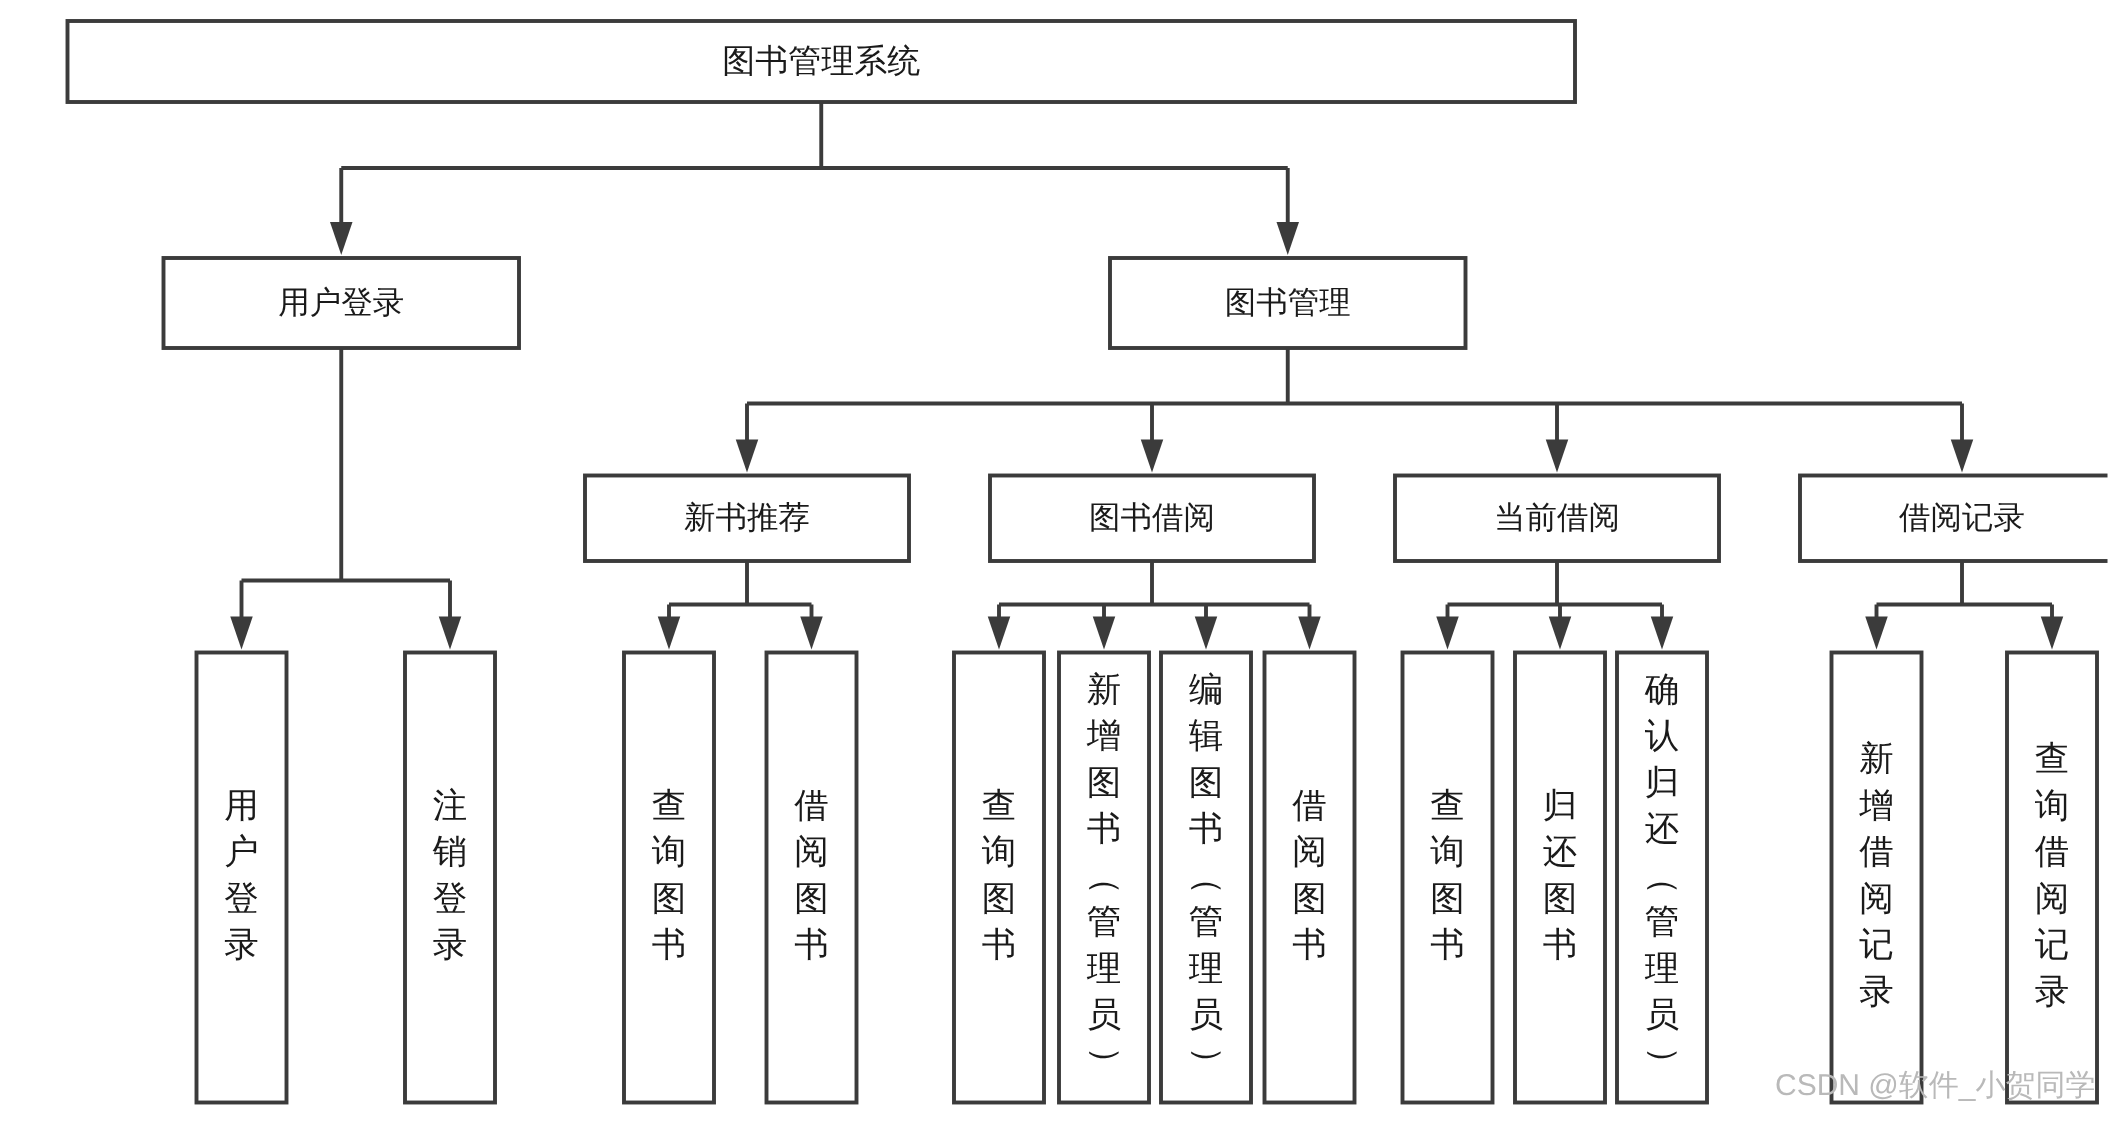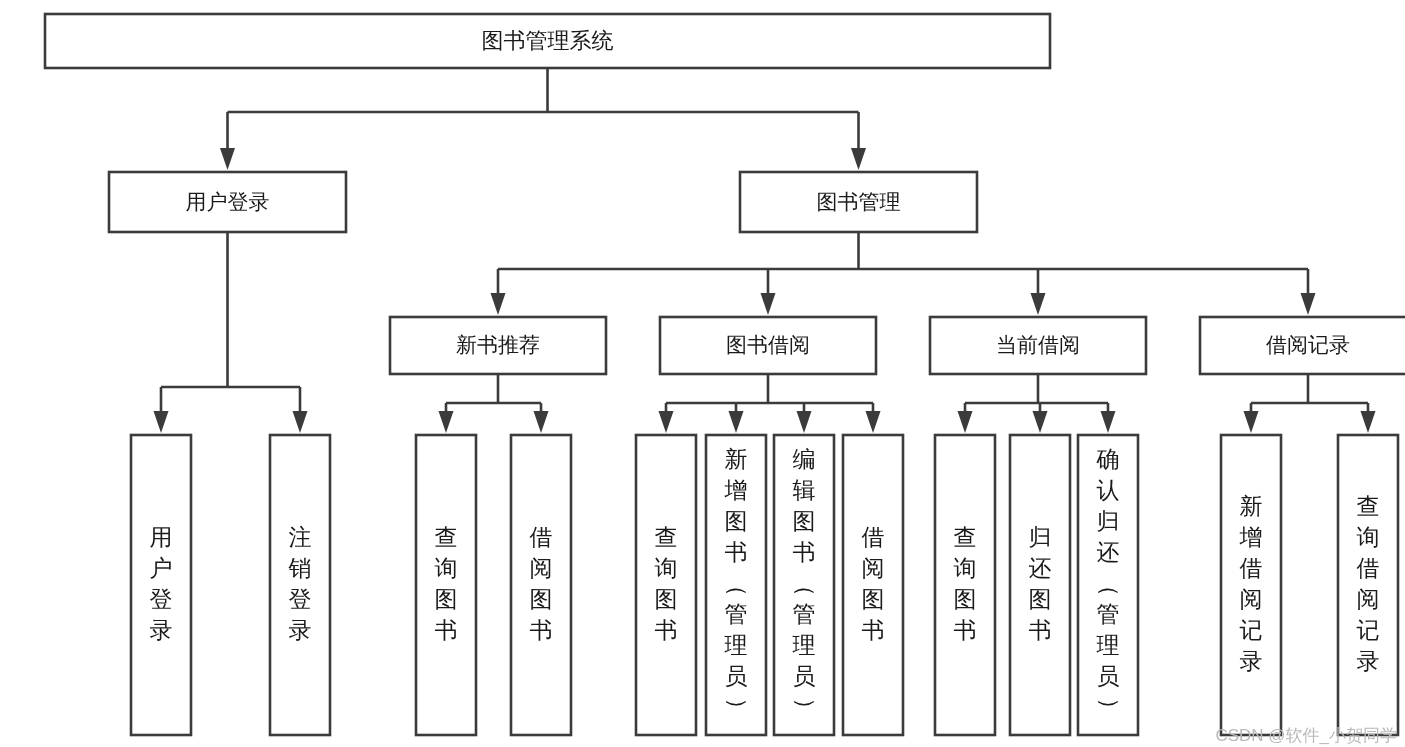--- a/index.html
+++ b/index.html
@@ -49,23 +49,23 @@
   .leaf-label-char {
     fill: #1a1a1a;
     font-family: "Liberation Sans", "DejaVu Sans", sans-serif;
     font-size: 23px;
     text-anchor: middle;
     dominant-baseline: middle;
   }
   .watermark-text {
     position: absolute;
     right: 8px;
-    bottom: 0;
+    bottom: 10px;
     font-family: "Liberation Sans", "DejaVu Sans", sans-serif;
-    font-size: 17px;
+    font-size: 20px;
     color: #b9b9b9;
     white-space: nowrap;
     user-select: none;
   }
 </style>
 </head>
 <body>
 
 <div id="diagram-root">
   <svg id="diagram-svg" width="1405" height="747" viewBox="0 0 1405 747" xmlns="http://www.w3.org/2000/svg">

